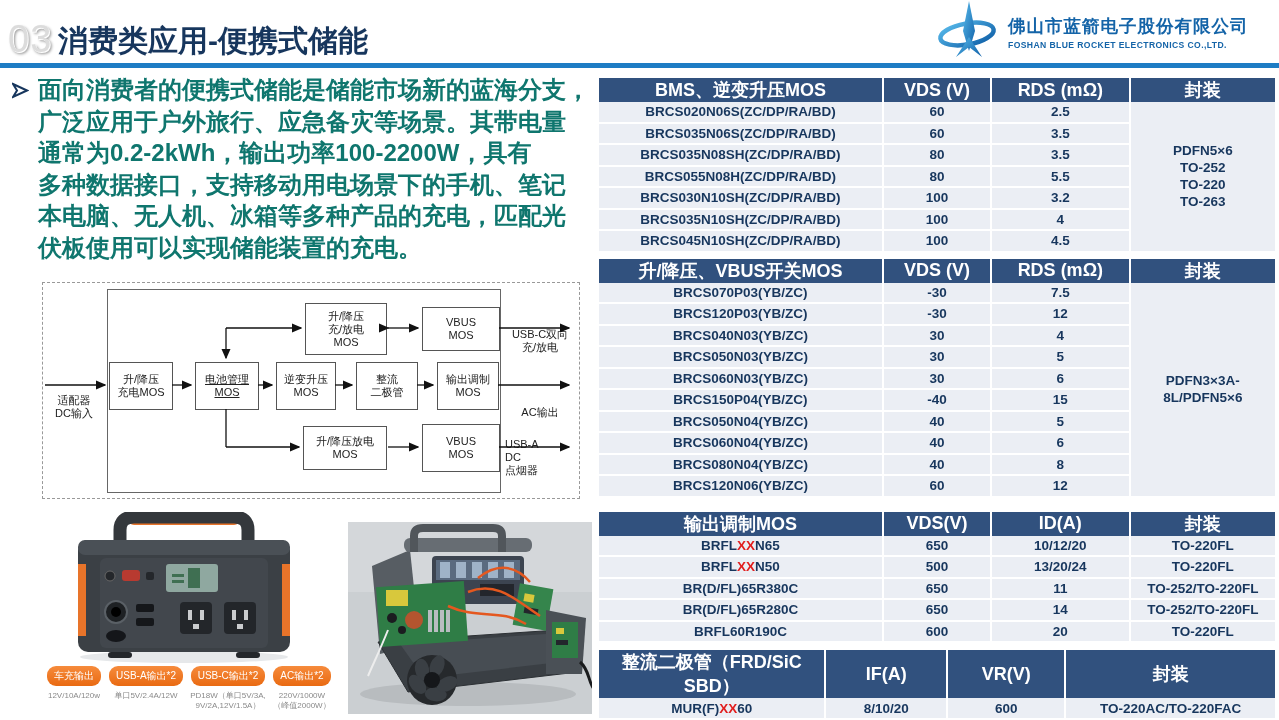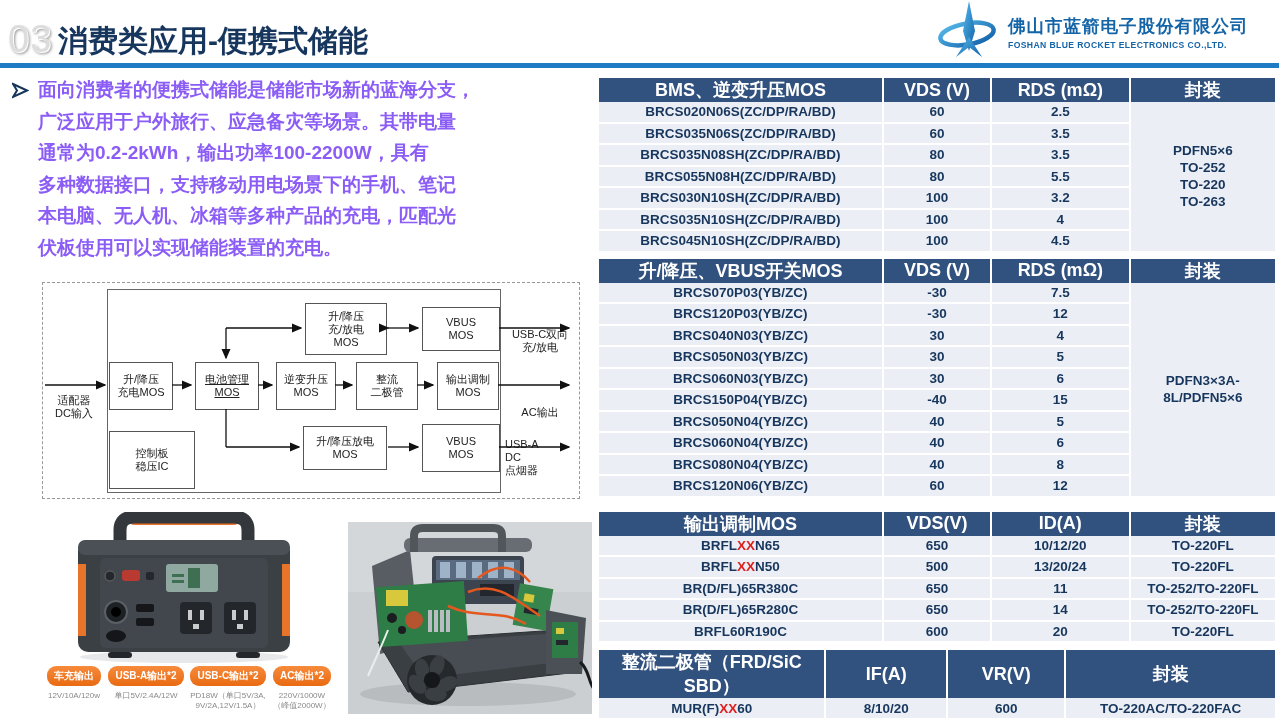--- a/index.html
+++ b/index.html
@@ -10,33 +10,33 @@
            color:#dcdcdc;text-shadow:1px 1px 0 #fff,2px 2px 3px #909090;letter-spacing:1px;}
   .page-title{position:absolute;left:58px;top:21px;font-size:30px;font-weight:bold;color:#17365d;}
   .title-rule{position:absolute;left:0;top:63px;width:1279px;height:5px;background:#1e7cc4;}
   .logo{position:absolute;left:936px;top:3px;width:340px;height:58px;display:flex;align-items:center;}
   .logo-text{margin-left:6px;}
   .logo-cn{font-size:17.5px;font-weight:bold;color:#1464a8;letter-spacing:1px;}
   .logo-en{font-size:8.6px;font-weight:bold;color:#1464a8;letter-spacing:.4px;margin-top:2px;}
   
   .intro{position:absolute;left:12px;top:74px;width:578px;display:flex;}
   .bullet{flex:0 0 26px;padding-top:8px;}
-  .intro-text{white-space:pre-line;font-size:19px;line-height:31.5px;font-weight:bold;color:#8b5cf6;}
+  .intro-text{white-space:pre-line;font-size:24px;line-height:31.5px;font-weight:bold;color:#0f766e;}
   
   .diagram{position:absolute;left:42px;top:282px;width:536px;height:215px;border:1px dashed #999;}
   .inner-frame{position:absolute;left:64px;top:6px;width:392px;height:202px;border:1px solid #666;background:#fff;}
   .dbox{position:absolute;border:1px solid #555;background:#fff;display:flex;align-items:center;
         justify-content:center;text-align:center;font-size:11px;line-height:13px;color:#222;white-space:pre-line;}
   .dlabel{position:absolute;font-size:11px;line-height:13px;color:#222;white-space:pre-line;text-align:center;margin-top:37px;}
   .diagram svg.arrows{position:absolute;left:0;top:0;width:536px;height:215px;pointer-events:none;}
   
   .photo-left{position:absolute;left:48px;top:512px;}
   .ports-row{position:absolute;left:42px;top:666px;width:292px;display:flex;}
   .port{display:flex;flex-direction:column;align-items:center;}
-  .port-pill{background:linear-gradient(#f68b3c,#e96a12);color:#fff;font-size:10px;font-weight:bold;
+  .port-pill{background:linear-gradient(#f68b3c,#e96a12);color:#fff;font-size:10px;font-weight:normal;
              border-radius:9px;padding:3px 7px;white-space:nowrap;}
   .port-spec{margin-top:5px;font-size:8px;line-height:10px;color:#8a8a8a;text-align:center;white-space:pre-line;}
   .photo-right{position:absolute;left:348px;top:522px;}
   
   .right-panel{position:absolute;left:599px;top:78px;width:676px;}
   table.ptable{width:100%;border-collapse:collapse;table-layout:fixed;}
   .ptable th{background:#31517e;color:#fff;font-size:18px;font-weight:bold;height:24px;padding:0;}
   .ptable th+th{border-left:2px solid #fff;}
   .ptable td{background:#ebeef4;color:#17365d;font-weight:bold;font-size:13.5px;text-align:center;
              height:19.5px;padding:0;border-bottom:2px solid #fff;}
@@ -107,22 +107,20 @@
 MOS</div>
     <div class="dbox" style="left:262px;top:20px;width:80px;height:50px;">升/降压
 充/放电
 MOS</div>
     <div class="dbox" style="left:379px;top:24px;width:76px;height:42px;">VBUS
 MOS</div>
     <div class="dbox" style="left:260px;top:143px;width:82px;height:42px;">升/降压放电
 MOS</div>
     <div class="dbox" style="left:379px;top:141px;width:76px;height:46px;">VBUS
 MOS</div>
-    <div class="dbox" style="left:66px;top:148px;width:84px;height:56px;">控制板
-稳压IC</div>
 
     <div class="dlabel" style="left:458px;top:8px;width:78px;">USB-C双向
 充/放电</div>
     <div class="dlabel" style="left:462px;top:86px;width:70px;">AC输出</div>
     <div class="dlabel" style="left:462px;top:118px;width:70px;text-align:left;">USB-A
 DC
 点烟器</div>
 
     <svg class="arrows" viewBox="0 0 536 215">
       <defs>

